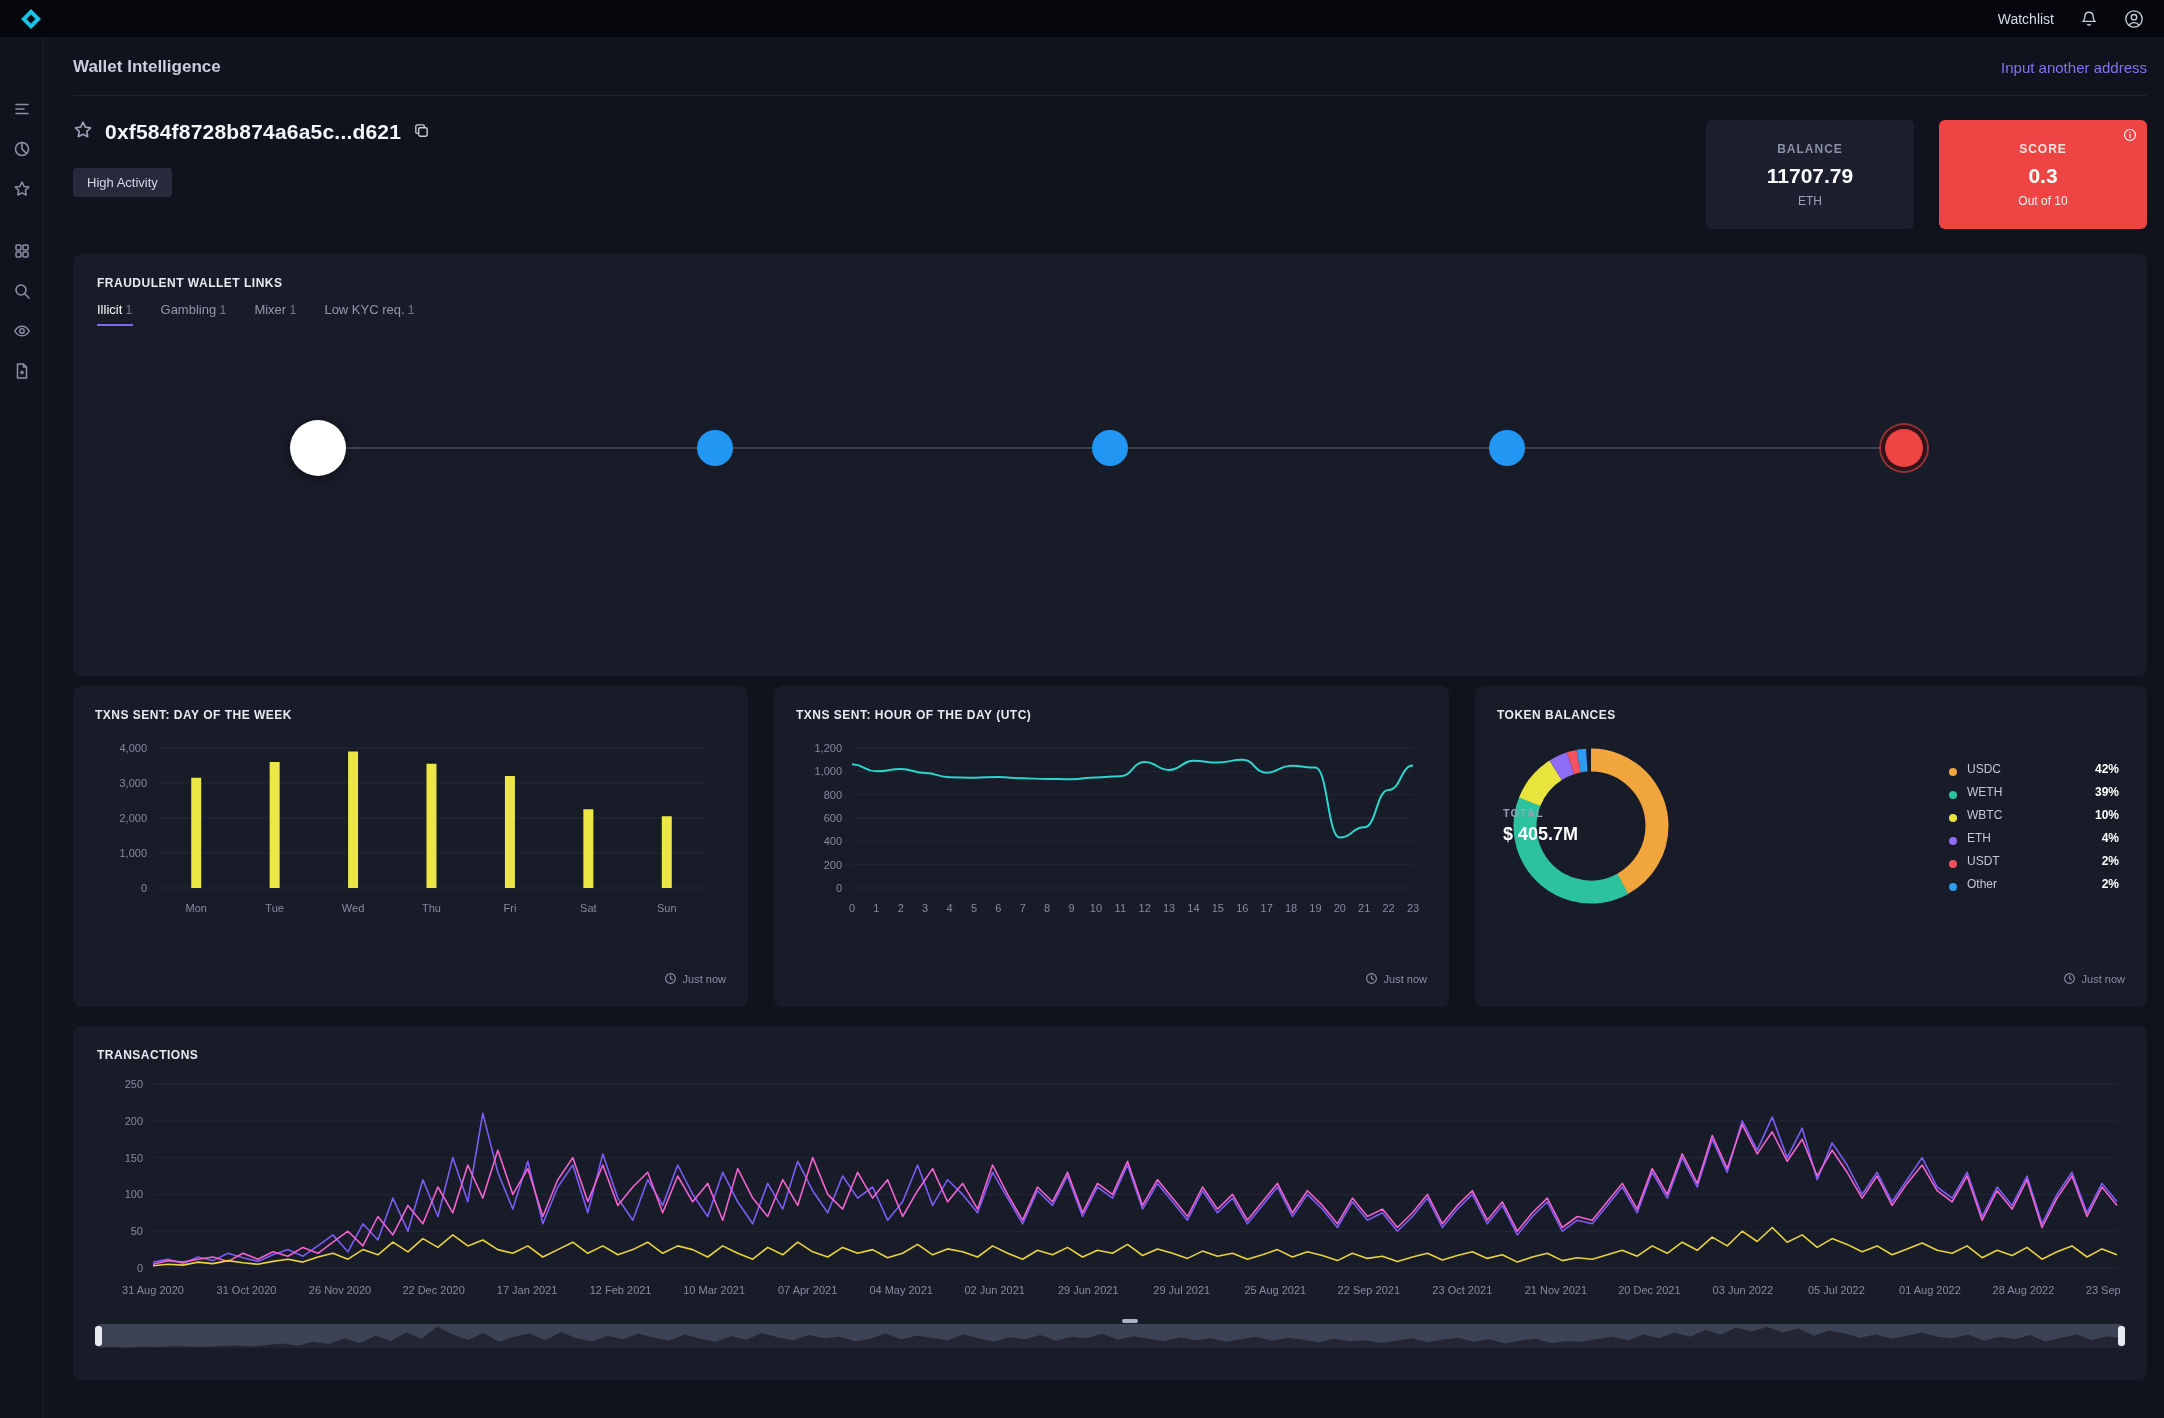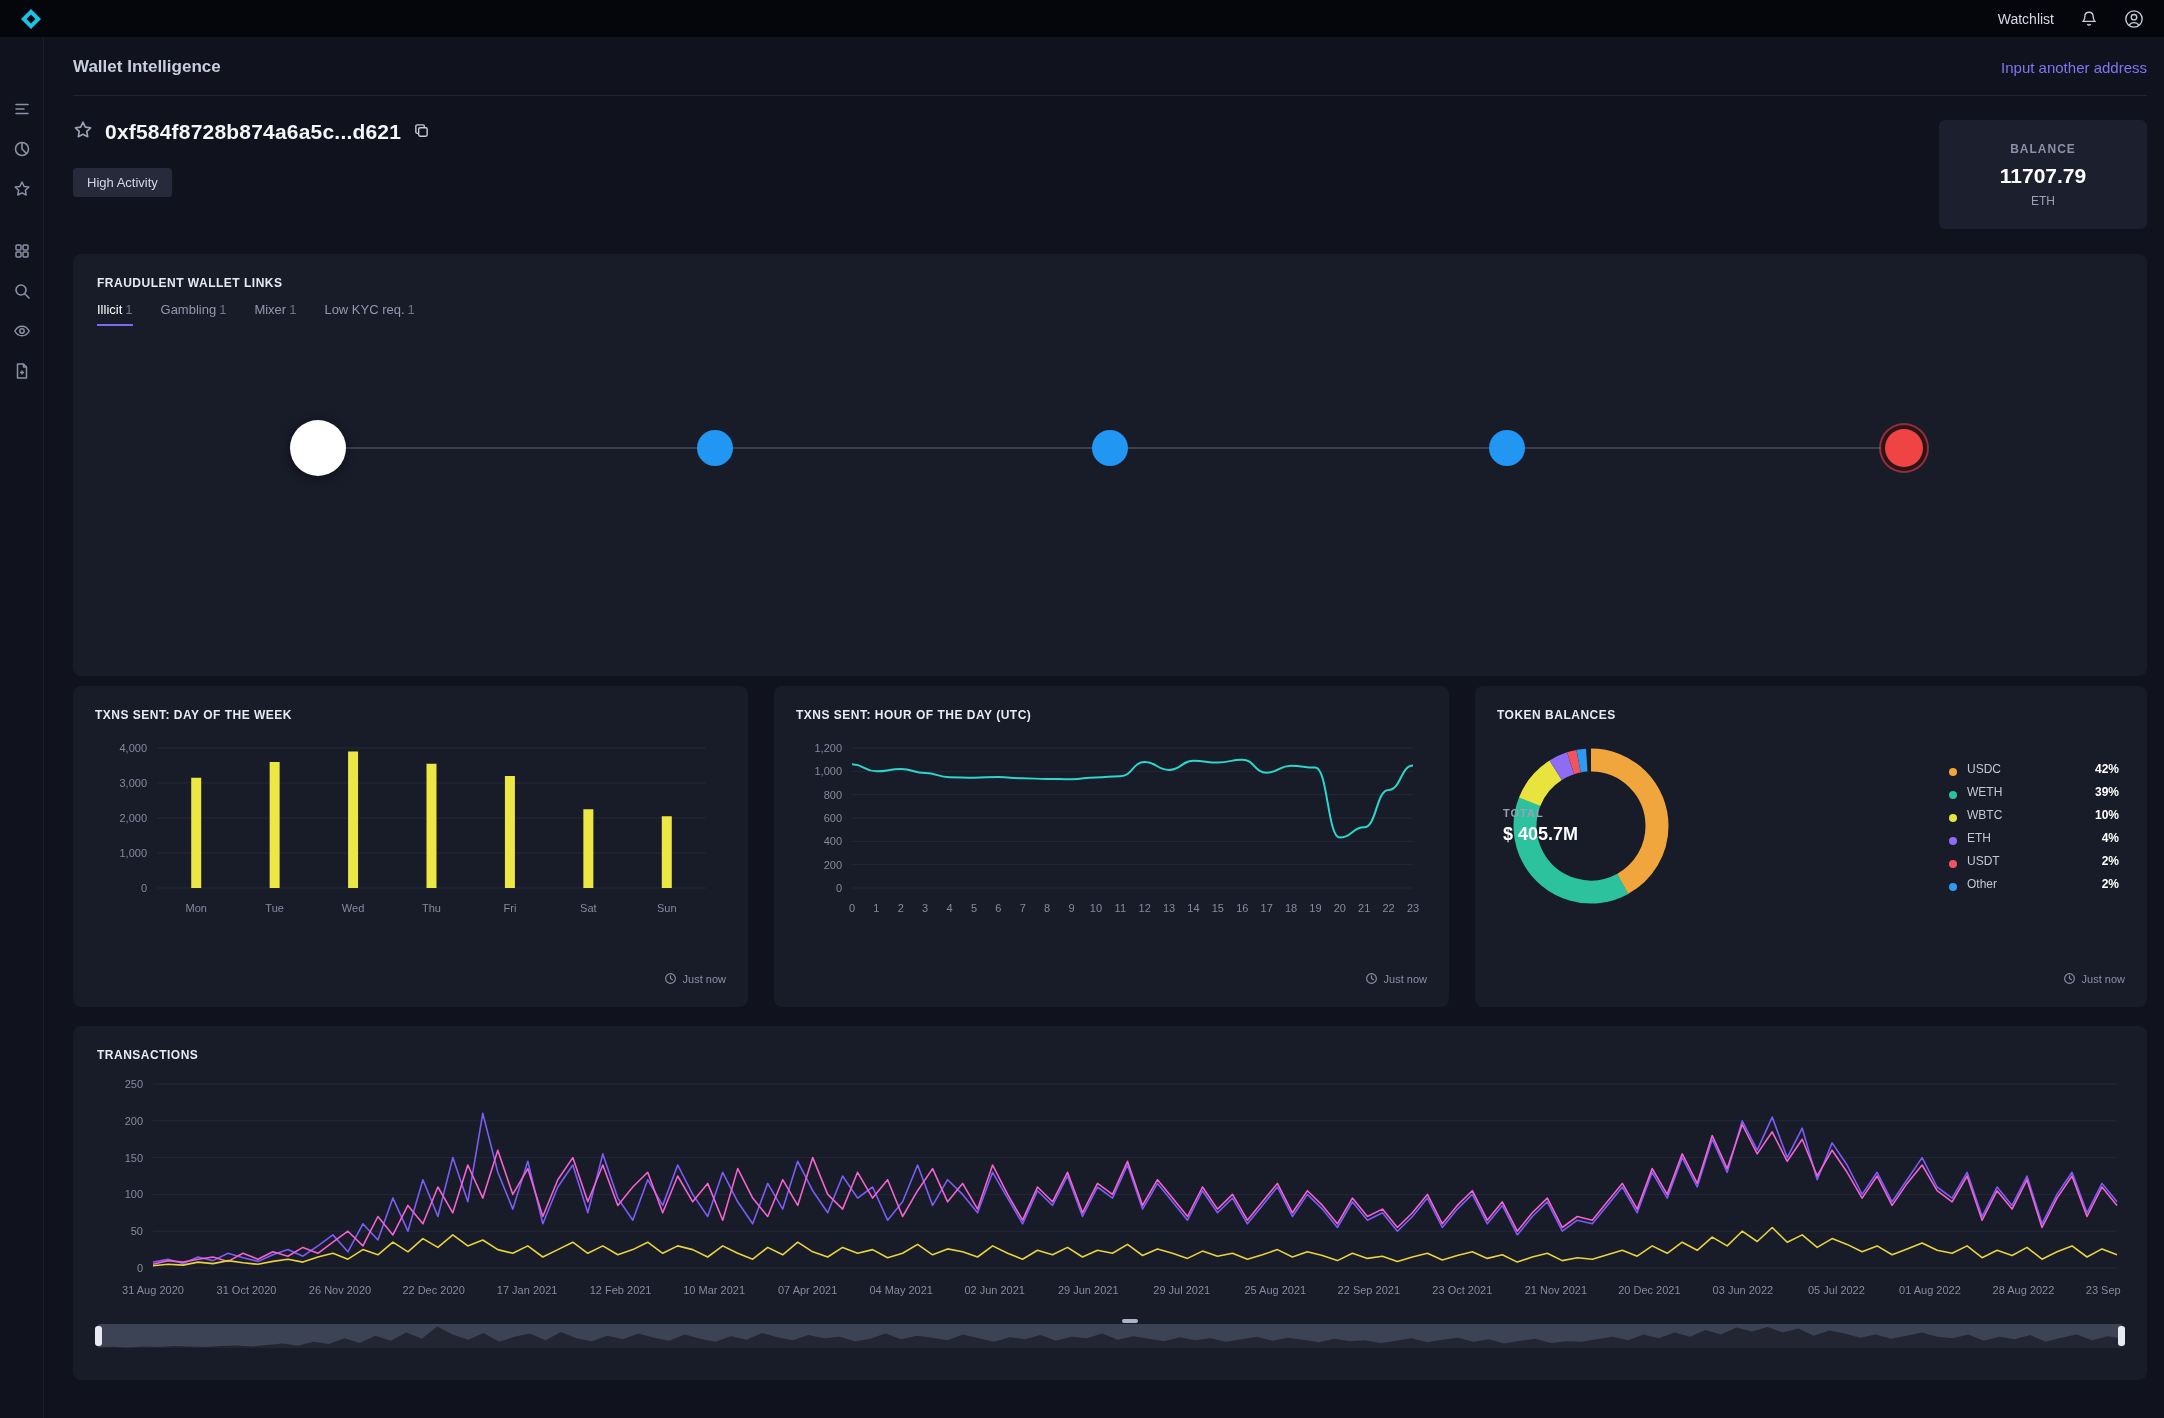--- a/index.html
+++ b/index.html
@@ -201,20 +201,31 @@
             </span>
           </div>
           <span class="badge">High Activity</span>
         </div>
 
         <div class="stat-cards">
           <div class="stat-card balance-card">
             <span class="stat-label">BALANCE</span>
             <span class="stat-value">11707.79</span>
             <span class="stat-unit">ETH</span>
+          </div>
+          <div class="stat-card score-card">
+            <span class="score-info">
+              <svg width="14" height="14" viewBox="0 0 16 16" fill="none" stroke="#ffffff" stroke-width="1.3">
+                  <circle cx="8" cy="8" r="6.3"></circle>
+                  <path d="M8 7.2v4M8 4.8v.2" stroke-linecap="round"></path>
+                </svg>
+            </span>
+            <span class="stat-label">SCORE</span>
+            <span class="stat-value">0.3</span>
+            <span class="stat-unit">Out of 10</span>
           </div>
         </div>
       </div>
 
       <div class="panel fraud-panel">
         <div class="panel-title">FRAUDULENT WALLET LINKS</div>
         <div class="tabs" id="fraud-tabs">
             <div class="tab active"><span class="tab-label">Illicit</span><span class="tab-count">1</span></div>
             <div class="tab"><span class="tab-label">Gambling</span><span class="tab-count">1</span></div>
             <div class="tab"><span class="tab-label">Mixer</span><span class="tab-count">1</span></div>

